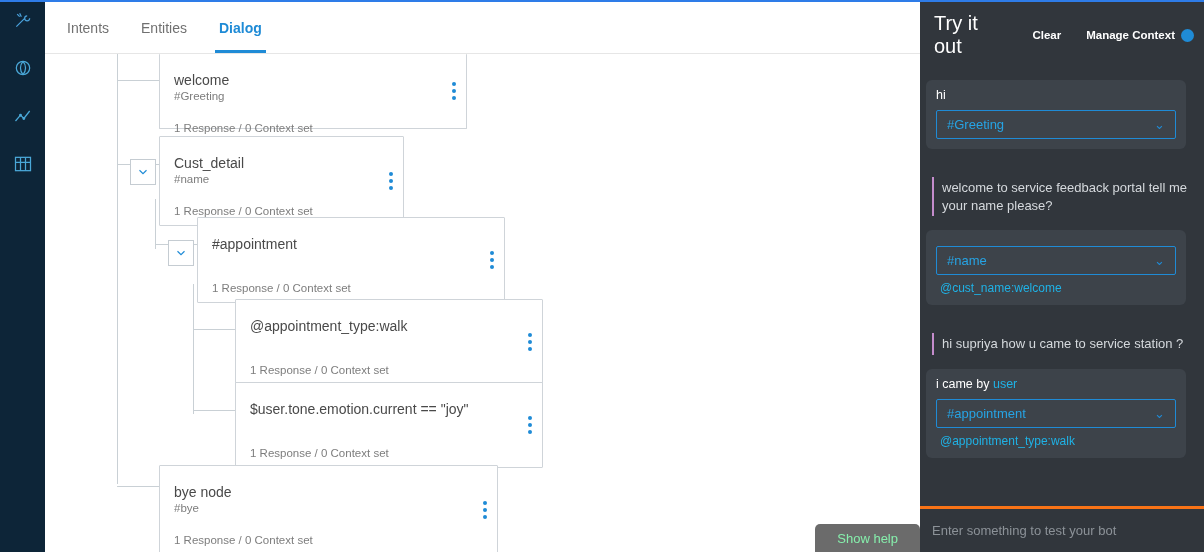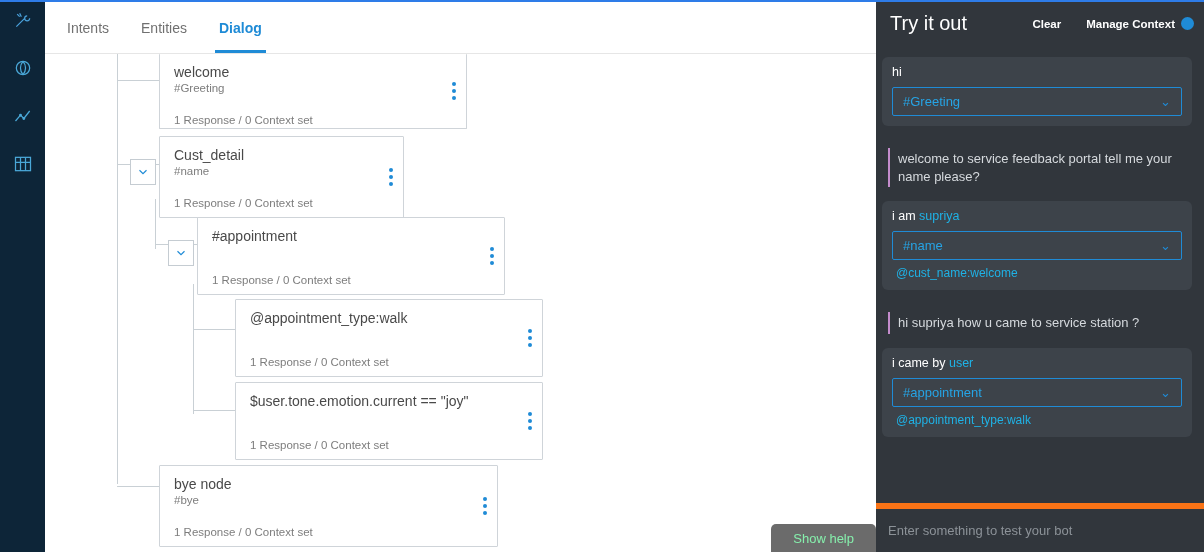--- a/index.html
+++ b/index.html
@@ -8,45 +8,45 @@
   .leftbar .lb-icon { width: 24px; height: 24px; display: flex; align-items: center; justify-content: center; color: #4aa8d8; }
   .leftbar .lb-icon.active { color: #49a1db; }
   .leftbar .lb-icon svg { width: 20px; height: 20px; stroke: currentColor; fill: none; stroke-width: 1.5; }
   .main { flex: 1; display: flex; flex-direction: column; background: #fff; position: relative;}
   .tabs { height: 52px; border-bottom: 1px solid #e6e6e6; display: flex; align-items: center; padding-left: 20px; gap: 28px; }
   .tab { font-size: 14px; color: #707070; padding: 16px 2px; position: relative; cursor: pointer;}
   .tab.active { color: #1f8bd6; font-weight: 600;}
   .tab.active::after { content:""; position:absolute; left:-2px; right:-2px; bottom:-1px; height:3px; background:#1f8bd6;}
   .canvas { flex:1; position: relative; overflow: hidden; }
   .node-card { position: absolute; background: #fff; border:1px solid #cfd4d9; border-radius: 1px; padding: 10px 14px 8px 14px; box-shadow: 0 0 0 rgba(0,0,0,0);}
-  .node-title { font-size: 14px; color: #494949; margin-bottom: 2px;}
+  .node-title { font-size: 14px; color: #494949; margin-bottom: 2px; margin-top: 8px;}
   .node-sub { font-size: 11.5px; color: #7d7d7d; }
   .node-meta { font-size: 11.5px; color: #7d7d7d; margin-top: 20px;}
   .node-more { position:absolute; right: 10px; top: 50%; transform: translateY(-50%); display:flex; flex-direction:column; gap:3px;}
   .node-more span { width:4px; height:4px; border-radius:50%; background:#1f8bd6; display:block;}
   .toggle { position:absolute; width:26px; height:26px; border:1px solid #c5ccd2; background:#fff; display:flex; align-items:center; justify-content:center; color:#1f8bd6;}
   .toggle svg{ width:14px; height:14px; stroke:#1f8bd6; fill:none; stroke-width:2;}
   .conn { position:absolute; border-left: 1.5px solid #c9d0d5; border-bottom:1.5px solid #c9d0d5; border-bottom-left-radius:14px;}
   .conn.onlyv{ border-bottom:none; border-radius:0;}
   .showhelp { position:absolute; right: 0; bottom: 0; background:#6b6b6b; color:#86efac; font-size:13px; padding:7px 22px 6px 22px; border-top-left-radius:5px; border-top-right-radius:5px;}
   
-  .trypanel { width: 328px; background:#31363c; color:#d5d9dd; display:flex; flex-direction:column; }
+  .trypanel { width: 284px; background:#31363c; color:#d5d9dd; display:flex; flex-direction:column; }
   .tp-head { display:flex; align-items:center; padding:10px 10px 18px 14px;}
   .tp-title { font-size:20px; color:#fff; flex:1; font-weight:400;}
   .tp-link { font-size:11.5px; color:#fff; font-weight:600; margin-left:25px; cursor:pointer;}
   .badge-dot { width:13px; height:13px; border-radius:50%; background:#1f8bd6; margin-left:6px;}
   .tp-body { flex:1; overflow:hidden; display:flex; flex-direction:column; padding: 0 2px;}
-  .user-block { background:#3d434a; margin:4px 10px 8px 4px; border-radius:6px; padding: 8px 10px 10px 10px; position:relative;}
+  .user-block { background:#3d434a; margin:4px 16px 8px 4px; border-radius:6px; padding: 8px 10px 10px 10px; position:relative;}
   .user-line { font-size:12.5px; color:#fff;}
   .user-line .entity { color:#1fb2e6;}
   .intent-chip { margin-top:8px; border:1.5px solid #1f8bd6; border-radius:2px; padding:6px 10px; color:#26a4e5; font-size:13px; display:flex; justify-content:space-between; align-items:center;}
   .chev { color:#1f8bd6;}
   .ctx-line { font-size:12px; color:#1fb2e6; margin-top:6px; padding-left:4px;}
-  .bot-block { margin:14px 10px 10px 10px; border-left:2px solid #c48ccc; padding:2px 0 2px 8px; font-size:13px; color:#d5d9dd; line-height:1.35;}
-  .tp-input { border-top:6px solid #f97316; padding: 14px 12px;}
+  .bot-block { margin:20px 10px 10px 10px; border-left:2px solid #c48ccc; padding:2px 0 2px 8px; font-size:13px; color:#d5d9dd; line-height:1.35;}
+  .tp-input { border-top:3px solid #f97316; padding: 14px 12px;}
   .tp-input-field { font-size:13px; color:#8c9298; }
 </style>
 </head>
 <body>
 
 <div class="leftbar">
   <div class="lb-icon active">
     <svg viewBox="0 0 24 24">
         <path d="M4 20 L14 10 M17 7 a3 3 0 1 0 3 3 M5 5 l3 3 M8 4 l2 4"></path>
       </svg>
@@ -182,21 +182,20 @@
       <div class="user-line"><span>hi</span><span class="entity"></span></div>
       <div class="intent-chip">
         <span>#Greeting</span>
         <span class="chev">⌄</span>
       </div>
     </div>
 
     <div class="bot-block">welcome to service feedback portal tell me your name please?</div>
 
     <div class="user-block">
-      <div class="user-line"><span>i am </span><span class="entity">supriya</span></div>
       <div class="intent-chip">
         <span>#name</span>
         <span class="chev">⌄</span>
       </div>
       <div class="ctx-line">@cust_name:welcome</div>
     </div>
 
     <div class="bot-block">hi supriya how u came to service station ?</div>
 
     <div class="user-block">

